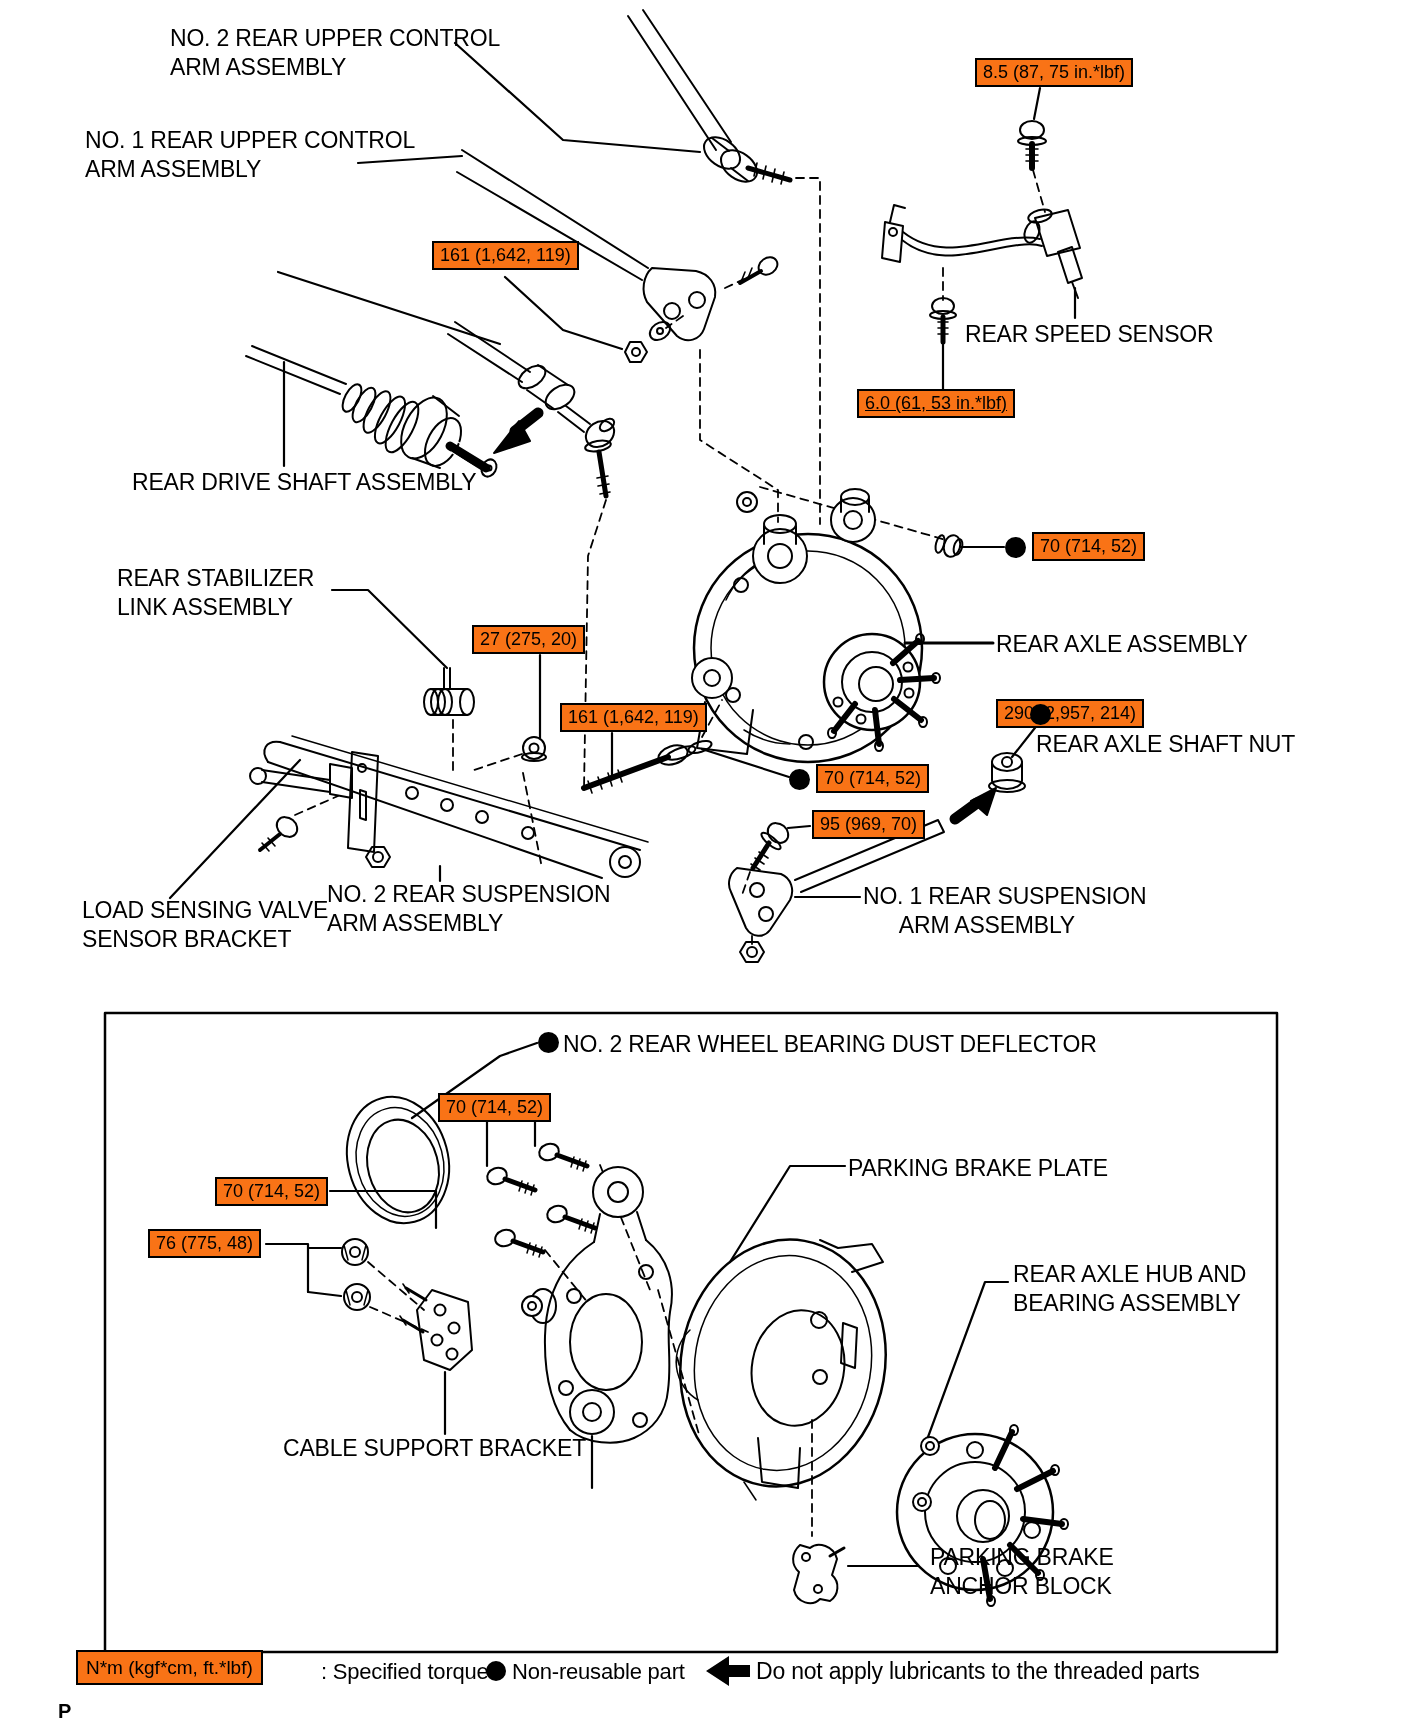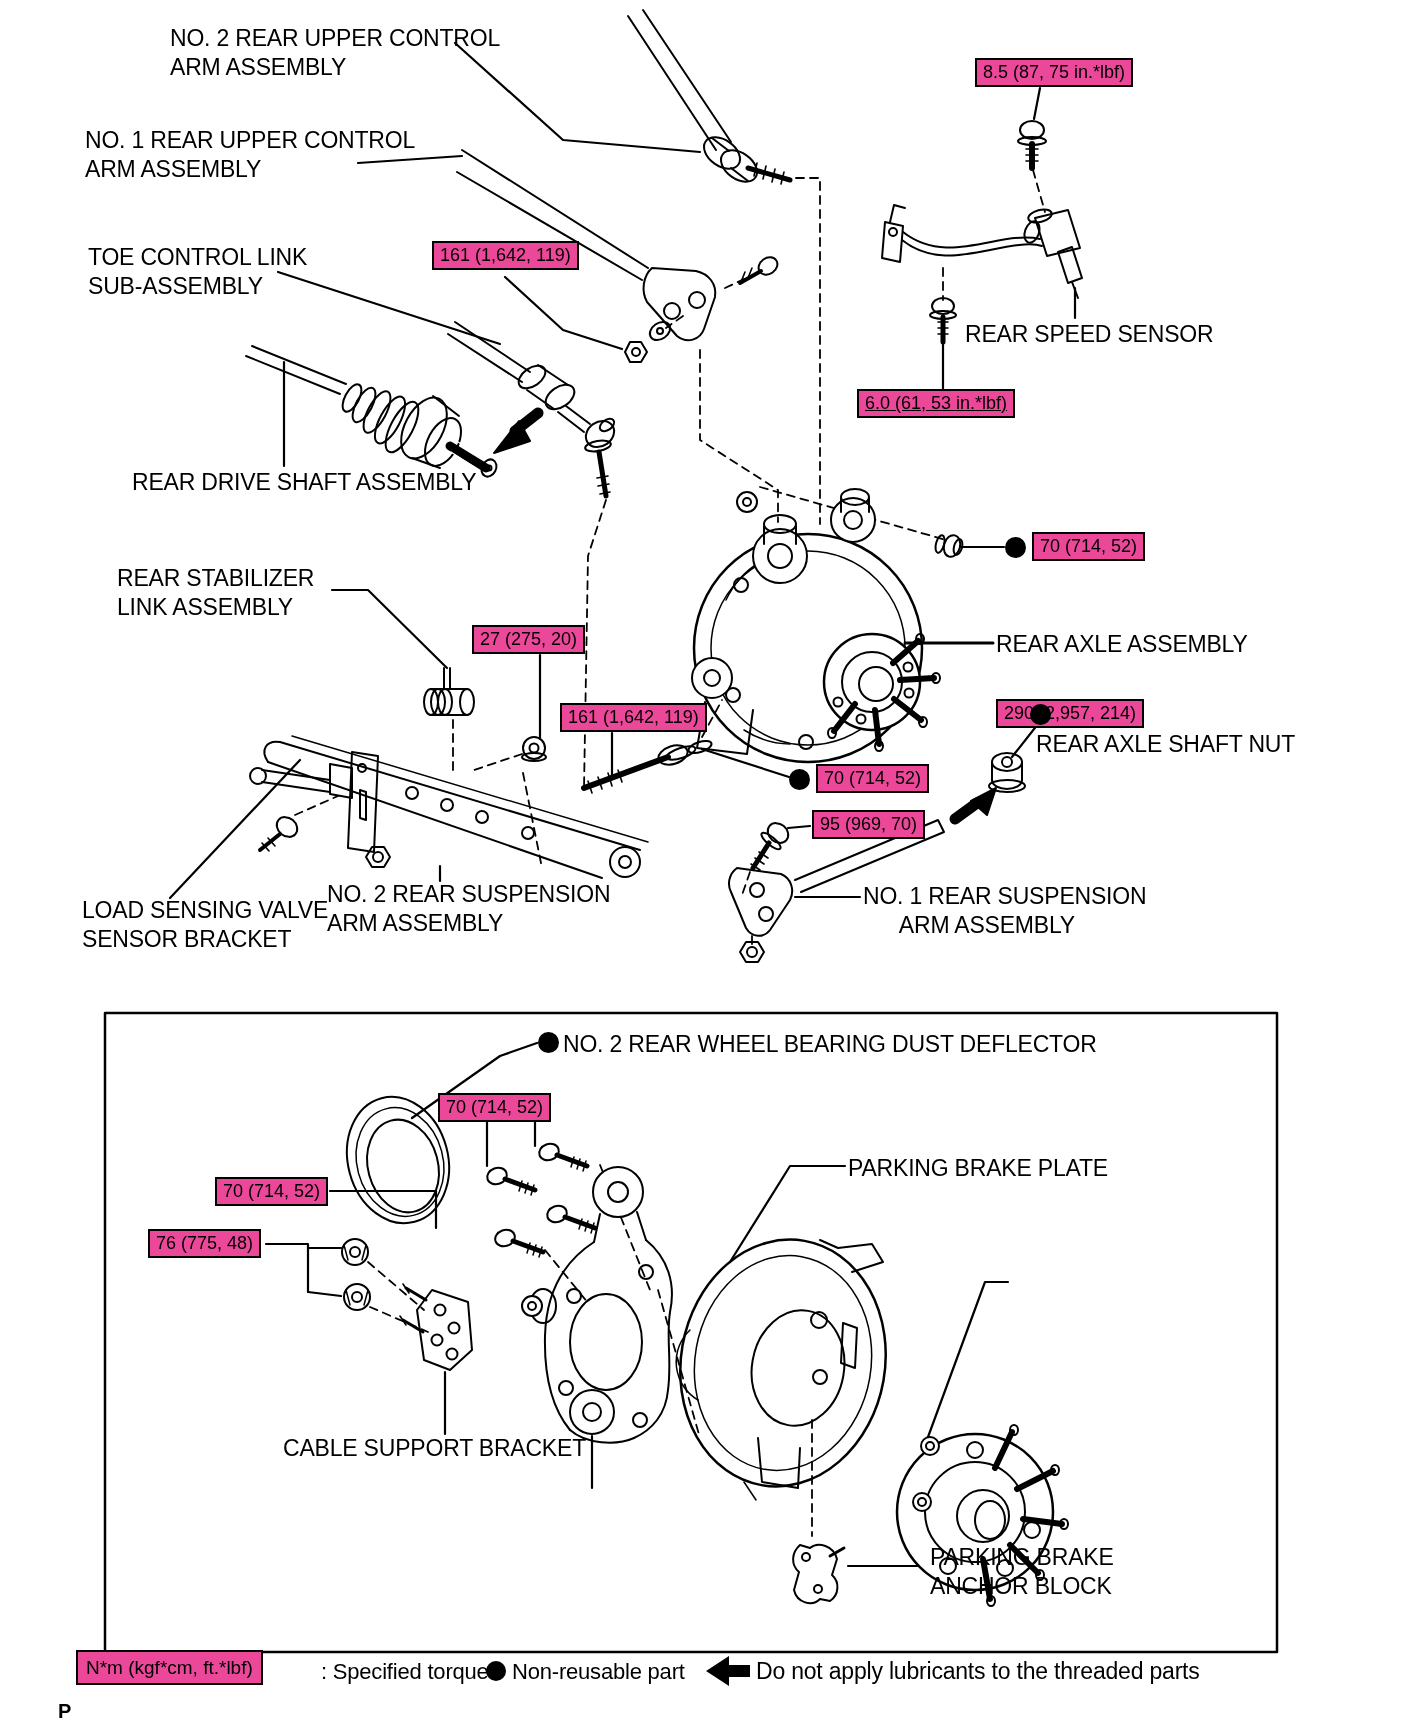--- a/index.html
+++ b/index.html
@@ -1,21 +1,21 @@
 <!DOCTYPE html>
 <html><head>
 <meta charset="utf-8">
 <style>
   html,body{margin:0;padding:0;background:#e8e8e8;}
   #page{position:relative;width:1408px;height:1734px;background:#ffffff;overflow:hidden;
         font-family:"Liberation Sans",sans-serif;}
   #art{position:absolute;left:0;top:0;width:1408px;height:1734px;}
   .lbl{position:absolute;font:400 23px/29px "Liberation Sans",sans-serif;
        letter-spacing:-0.2px;color:#000;white-space:pre;}
-  .tq{position:absolute;border:2.5px solid #000;background:#ec4899;color:#000;
+  .tq{position:absolute;border:2.5px solid #000;background:#f97316;color:#000;
       font:400 18px/21px "Liberation Sans",sans-serif;padding:2px 6px;white-space:pre;}
   .dot{position:absolute;width:21px;height:21px;border-radius:50%;background:#000;}
   .small{font-size:22px;line-height:27px;}
   .legend-unit{font:400 19px/23px "Liberation Sans",sans-serif;padding:4px 8px;}
   .pmark{position:absolute;font:700 20px/22px "Liberation Sans",sans-serif;color:#000;}
 </style>
 </head>
 <body>
 
 <div id="page">
@@ -405,22 +405,20 @@
 
   <g>
     <polygon points="706,1671 729,1656 729,1665 750,1665 750,1677 729,1677 729,1686" fill="#000" stroke="none"></polygon>
   </g>
 </svg>
 
 <div class="lbl" style="left:170px;top:24px;">NO. 2 REAR UPPER CONTROL
 ARM ASSEMBLY</div>
 <div class="lbl" style="left:85px;top:126px;">NO. 1 REAR UPPER CONTROL
 ARM ASSEMBLY</div>
-<div class="lbl" style="left:88px;top:243px;">TOE CONTROL LINK
-SUB-ASSEMBLY</div>
 <div class="lbl" style="left:132px;top:468px;">REAR DRIVE SHAFT ASSEMBLY</div>
 <div class="lbl" style="left:117px;top:564px;">REAR STABILIZER
 LINK ASSEMBLY</div>
 <div class="lbl" style="left:965px;top:320px;">REAR SPEED SENSOR</div>
 <div class="lbl" style="left:996px;top:630px;">REAR AXLE ASSEMBLY</div>
 <div class="lbl" style="left:1036px;top:730px;">REAR AXLE SHAFT NUT</div>
 <div class="lbl" style="left:82px;top:896px;">LOAD SENSING VALVE
 SENSOR BRACKET</div>
 <div class="lbl" style="left:327px;top:880px;">NO. 2 REAR SUSPENSION
 ARM ASSEMBLY</div>
@@ -436,20 +434,22 @@
 <div class="tq" style="left:996px;top:699px;">290 (2,957, 214)</div>
 <div class="tq" style="left:816px;top:764px;">70 (714, 52)</div>
 <div class="tq" style="left:812px;top:810px;">95 (969, 70)</div>
 
 <div class="dot" style="left:1005px;top:537px;"></div>
 <div class="dot" style="left:1030px;top:704px;"></div>
 <div class="dot" style="left:789px;top:769px;"></div>
 
 <div class="lbl" style="left:563px;top:1030px;">NO. 2 REAR WHEEL BEARING DUST DEFLECTOR</div>
 <div class="lbl" style="left:848px;top:1154px;">PARKING BRAKE PLATE</div>
+<div class="lbl" style="left:1013px;top:1260px;">REAR AXLE HUB AND
+BEARING ASSEMBLY</div>
 <div class="lbl" style="left:283px;top:1434px;">CABLE SUPPORT BRACKET</div>
 <div class="lbl" style="left:930px;top:1543px;">PARKING BRAKE
 ANCHOR BLOCK</div>
 
 <div class="tq" style="left:438px;top:1093px;">70 (714, 52)</div>
 <div class="tq" style="left:215px;top:1177px;">70 (714, 52)</div>
 <div class="tq" style="left:148px;top:1229px;">76 (775, 48)</div>
 
 <div class="dot" style="left:538px;top:1032px;"></div>
 

